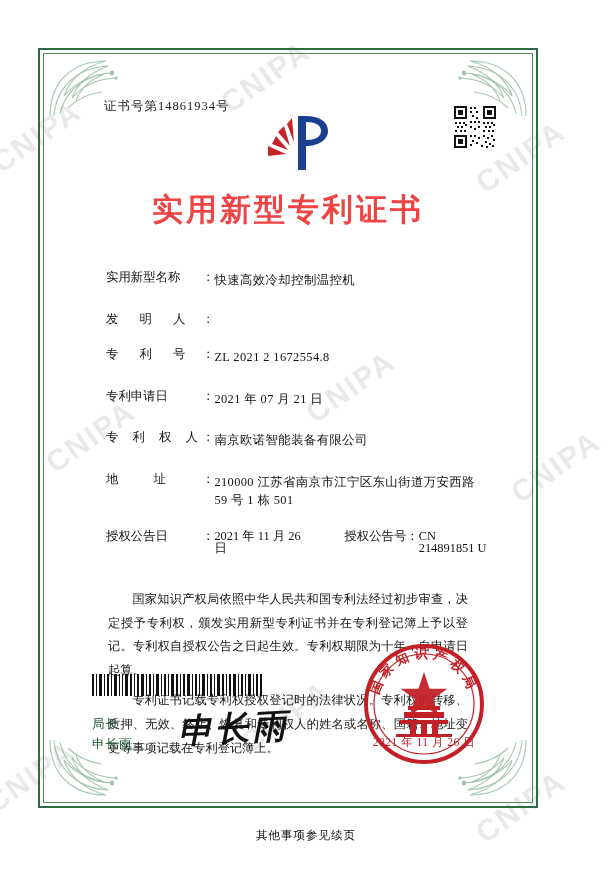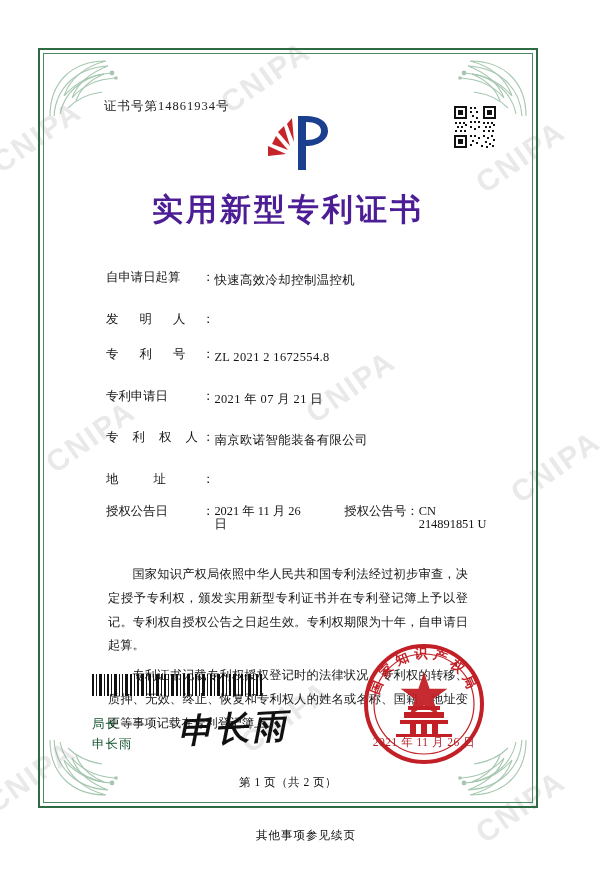--- a/index.html
+++ b/index.html
@@ -104,21 +104,21 @@
     top: 50px;
     width: 46px;
     height: 46px;
   }
 
   .title {
     text-align: center;
     font-size: 31px;
     font-weight: 700;
     letter-spacing: 3px;
-    color: #4c1d95;
+    color: #ef4444;
     margin: 74px 0 0 0;
     font-family: "DejaVu Sans", sans-serif;
   }
 
   .fields {
     margin: 40px 0 0 18px;
     font-size: 12.4px;
     color: #141414;
     line-height: 1;
   }
@@ -366,21 +366,21 @@
             <rect x="34" y="42" width="2" height="2"></rect>
             <rect x="40" y="41" width="2" height="2"></rect>
         </g>
       </svg>
 
       <div class="title">实用新型专利证书</div>
 
       <div class="fields">
 
         <div class="frow">
-          <span class="flabel">自申请日起算</span>
+          <span class="flabel">实用新型名称</span>
           <span class="fcolon">：</span>
           <span class="fvalue">快速高效冷却控制温控机</span>
         </div>
 
         <div class="frow">
           <span class="flabel sp9">发 明 人</span>
           <span class="fcolon">：</span>
         </div>
 
         <div class="frow">
@@ -397,20 +397,21 @@
 
         <div class="frow">
           <span class="flabel sp5">专 利 权 人</span>
           <span class="fcolon">：</span>
           <span class="fvalue">南京欧诺智能装备有限公司</span>
         </div>
 
         <div class="frow tworow">
           <span class="flabel sp16">地 址</span>
           <span class="fcolon">：</span>
+          <span class="fvalue">210000 江苏省南京市江宁区东山街道万安西路 59 号 1 栋 501</span>
         </div>
 
         <div class="frow dual">
           <span class="flabel">授权公告日</span>
           <span class="fcolon">：</span>
           <span>2021 年 11 月 26 日</span>
           <span class="pair2">
             <span class="flabel2">授权公告号</span>
             <span class="fcolon">：</span>
             <span>CN 214891851 U</span>
@@ -498,19 +499,18 @@
 
         <defs>
           <path id="sealArc" d="M 16 62 A 46 46 0 0 1 108 62"></path>
         </defs>
         <text font-family="'DejaVu Sans', sans-serif" font-size="13" font-weight="700" fill="#c22026" letter-spacing="5">
           <textPath href="#sealArc" startOffset="6%">国家知识产权局</textPath>
         </text>
       </svg>
       <div class="seal-date">2021 年 11 月 26 日</div>
 
-      <div class="page-num">第 1 页（共 2 页）</div>
 
     </div>
   </div>
 </div>
 
 <div class="footnote">其他事项参见续页</div>
 
 </body></html>

